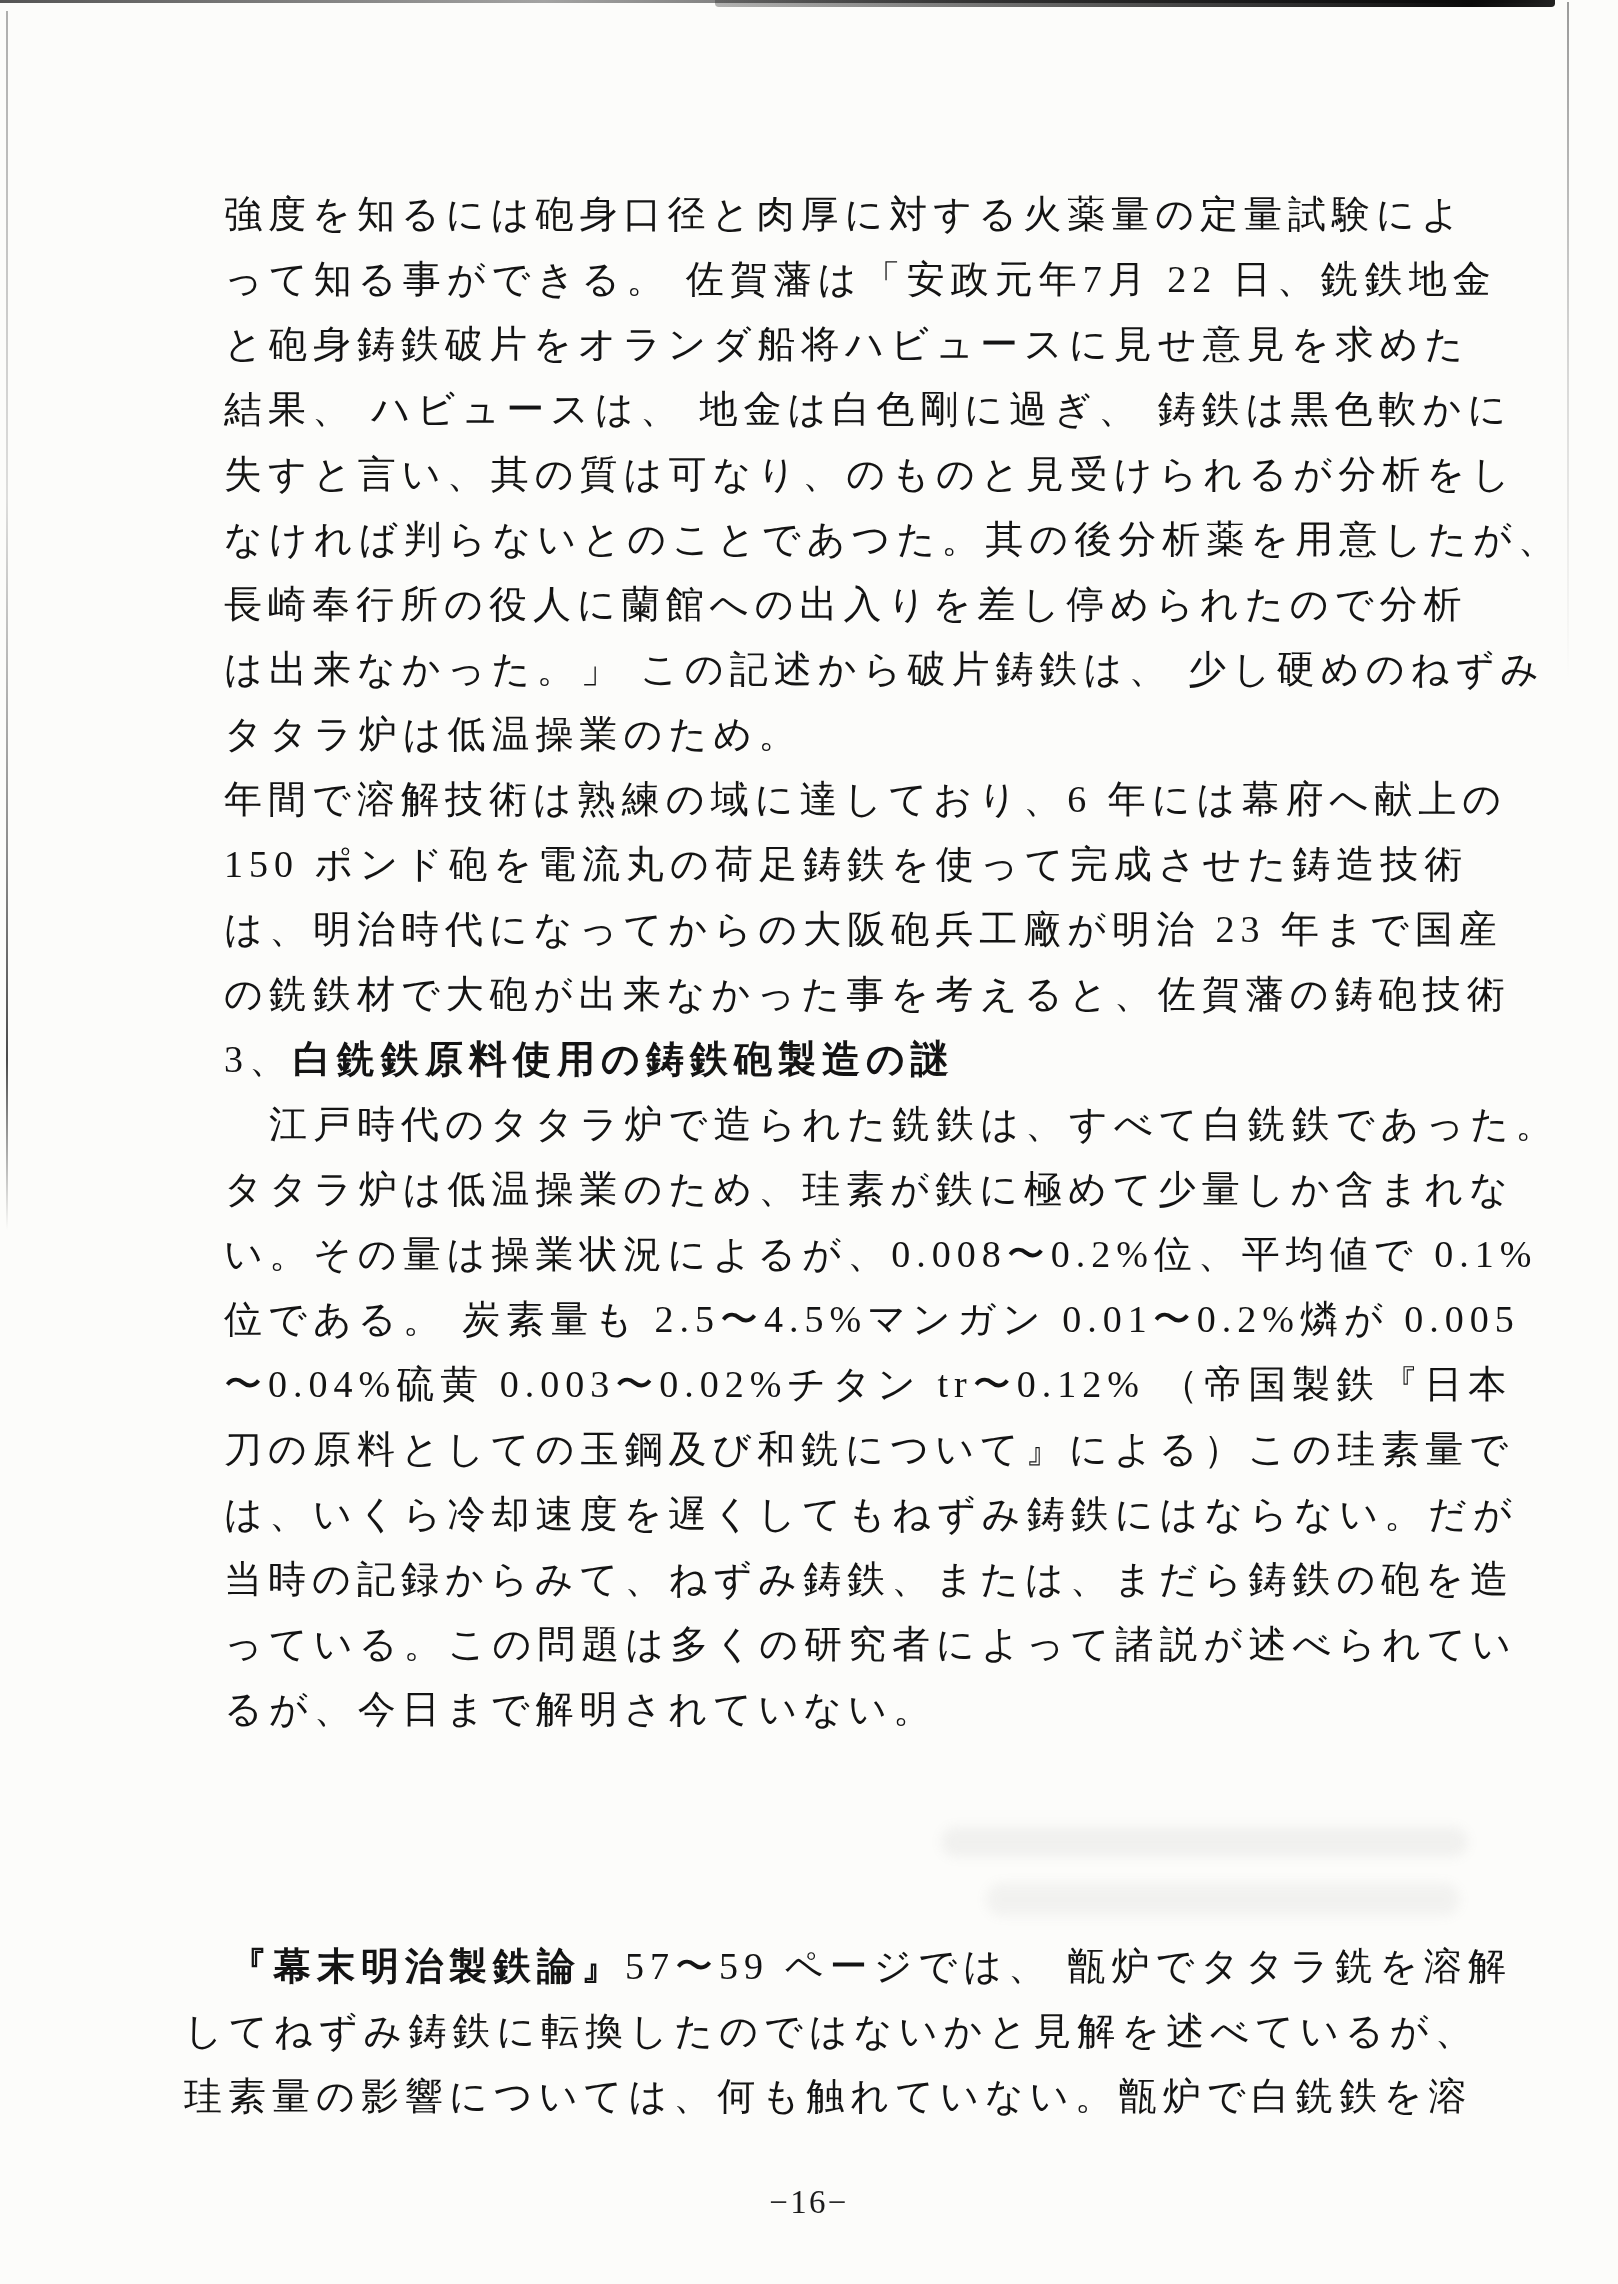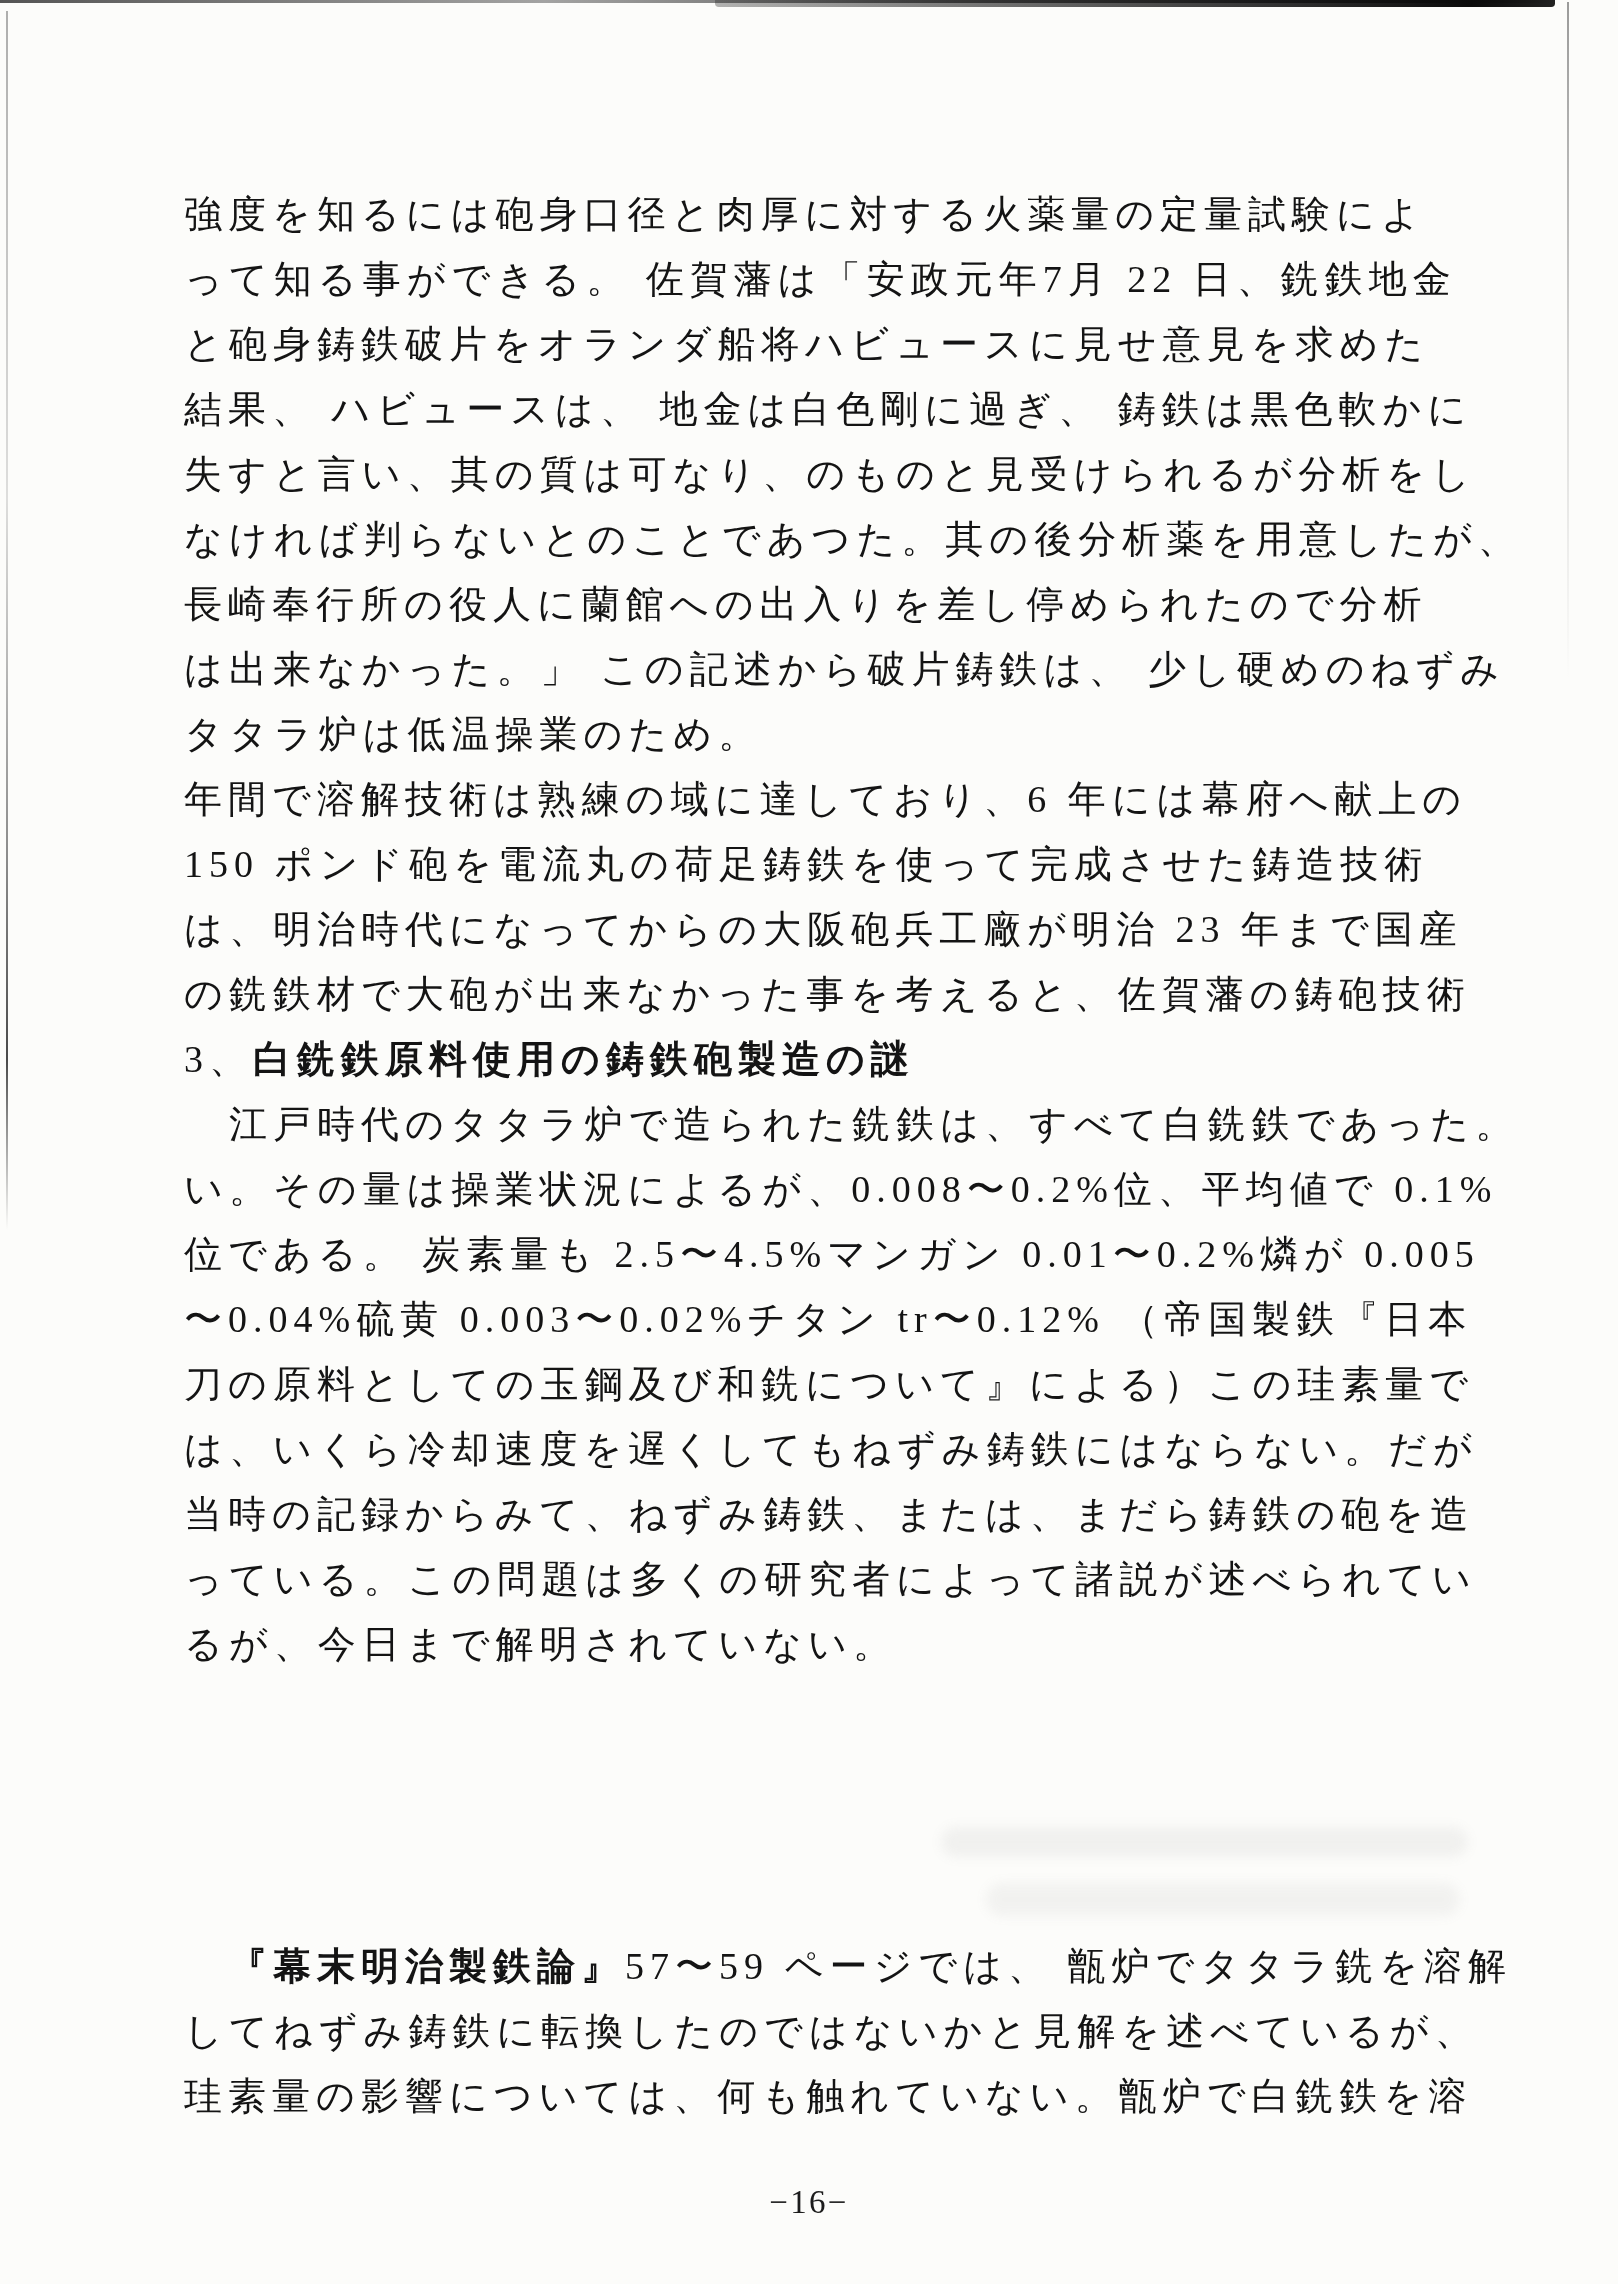--- a/index.html
+++ b/index.html
@@ -32,21 +32,21 @@
   .smudge {
     position:absolute; background:#8f8f8f; filter:blur(6px); border-radius:16.6px;
   }
   .s1 { left:941px; top:1827px; width:527px; height:30px; opacity:.10; }
   .s2 { left:986px; top:1883px; width:474px; height:33px; opacity:.09; }
   
   .text-block {
     position:absolute; left:184px; width:1325px;
     font-size:38px; line-height:65px; letter-spacing:6px;
   }
-  #block1 { top:182px; }
+  #block1 { top:182px;margin-left:40px; }
   #block2 { top:1934px; }
   .line { white-space:nowrap; height:65px; }
   .line.indent { padding-left:45px; }
   .bold {
     font-weight:700;
     font-family:"Liberation Sans","DejaVu Sans",sans-serif;
   }
   .page-number {
     position:absolute; top:2184px; left:0; width:1618px;
     text-align:center; font-size:33px; letter-spacing:2.3px; color:#1c1c1c;
@@ -72,20 +72,21 @@
       <div class="line"><span>なければ判らないとのことであつた。其の後分析薬を用意したが、</span></div>
       <div class="line"><span>長崎奉行所の役人に蘭館への出入りを差し停められたので分析</span></div>
       <div class="line"><span>は出来なかった。」 この記述から破片鋳鉄は、 少し硬めのねずみ</span></div>
       <div class="line"><span>タタラ炉は低温操業のため。</span></div>
       <div class="line"><span>年間で溶解技術は熟練の域に達しており、6 年には幕府へ献上の</span></div>
       <div class="line"><span>150 ポンド砲を電流丸の荷足鋳鉄を使って完成させた鋳造技術</span></div>
       <div class="line"><span>は、明治時代になってからの大阪砲兵工廠が明治 23 年まで国産</span></div>
       <div class="line"><span>の銑鉄材で大砲が出来なかった事を考えると、佐賀藩の鋳砲技術</span></div>
       <div class="line"><span>3、</span><span class="bold">白銑鉄原料使用の鋳鉄砲製造の謎</span></div>
       <div class="line indent"><span>江戸時代のタタラ炉で造られた銑鉄は、すべて白銑鉄であった。</span></div>
+      <div class="line"><span>タタラ炉は低温操業のため、珪素が鉄に極めて少量しか含まれな</span></div>
       <div class="line"><span>い。その量は操業状況によるが、0.008〜0.2%位、平均値で 0.1%</span></div>
       <div class="line"><span>位である。 炭素量も 2.5〜4.5%マンガン 0.01〜0.2%燐が 0.005</span></div>
       <div class="line"><span>〜0.04%硫黄 0.003〜0.02%チタン tr〜0.12% （帝国製鉄『日本</span></div>
       <div class="line"><span>刀の原料としての玉鋼及び和銑について』による）この珪素量で</span></div>
       <div class="line"><span>は、いくら冷却速度を遅くしてもねずみ鋳鉄にはならない。だが</span></div>
       <div class="line"><span>当時の記録からみて、ねずみ鋳鉄、または、まだら鋳鉄の砲を造</span></div>
       <div class="line"><span>っている。この問題は多くの研究者によって諸説が述べられてい</span></div>
       <div class="line"><span>るが、今日まで解明されていない。</span></div>
     </div>
   <div id="block2" class="text-block">

